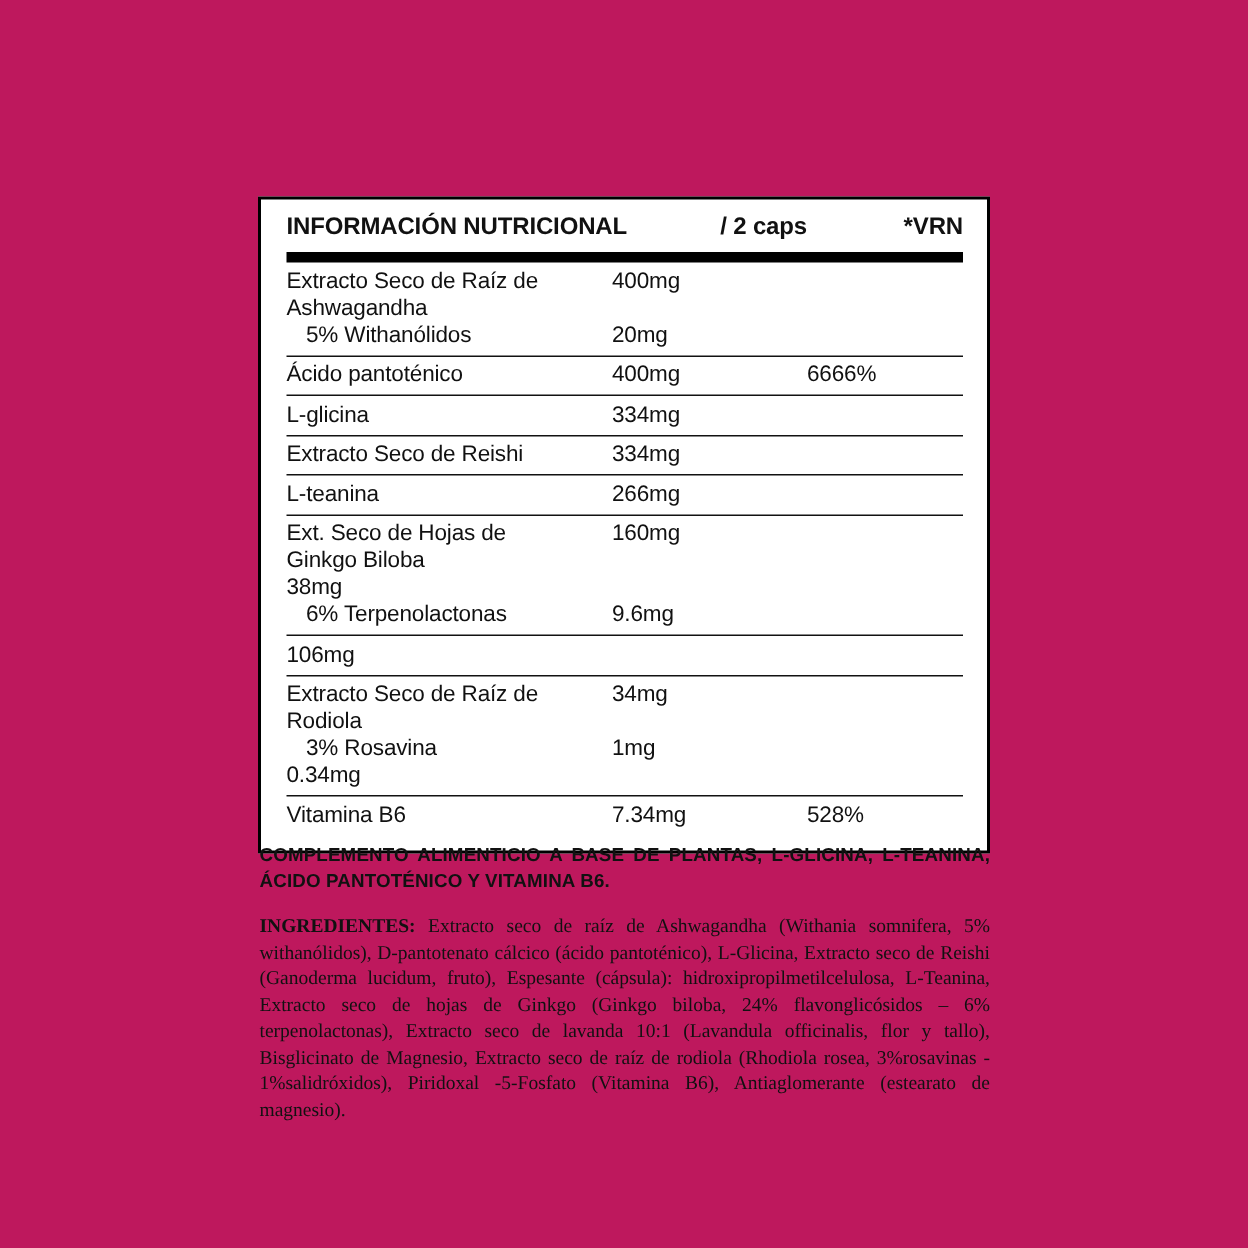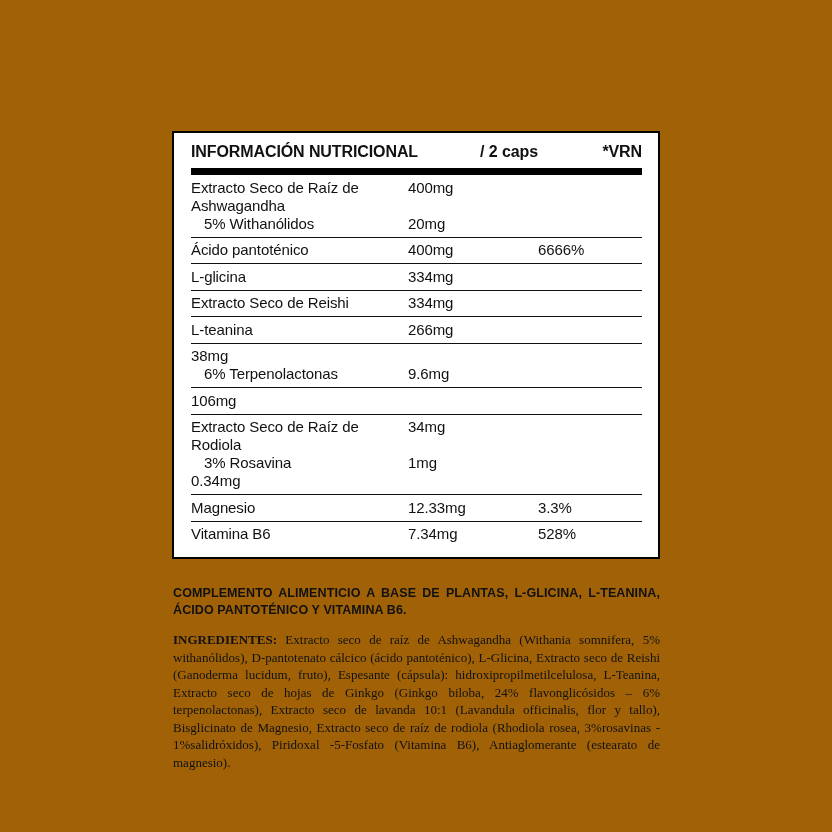--- a/index.html
+++ b/index.html
@@ -11,21 +11,21 @@
     width: 832px;
     height: 832px;
     font-family: "Liberation Sans", sans-serif;
     color: #111111;
     position: relative;
     overflow: hidden;
   }
   .sheet {
     position: absolute;
     inset: 0;
-    background: #a16207;
+    background: #be185d;
   }
 
   
   .nutrition-box {
     position: absolute;
     left: 172px;
     top: 131px;
     width: 488px;
     box-sizing: border-box;
     border: 2px solid #000000;
@@ -66,21 +66,21 @@
   }
   .row-line .c-name { text-align: left; }
   .row-line.sub .c-name { padding-left: 13px; }
   .row-line .c-amount,
   .row-line .c-vrn { text-align: left; }
 
   
   .footer-text {
     position: absolute;
     left: 173px;
-    top: 572px;
+    top: 549px;
     width: 487px;
   }
   .claim {
     font-size: 12.5px;
     font-weight: bold;
     line-height: 17px;
     text-align: justify;
     letter-spacing: 0.1px;
   }
   .ingredients {
@@ -145,20 +145,25 @@
           </div>
         </div>
         <div class="row-group">
           <div class="row-line grid-line">
             <span class="c-name">L-teanina</span>
             <span class="c-amount">266mg</span>
             <span class="c-vrn"></span>
           </div>
         </div>
         <div class="row-group">
+          <div class="row-line grid-line">
+            <span class="c-name">Ext. Seco de Hojas de Ginkgo Biloba</span>
+            <span class="c-amount">160mg</span>
+            <span class="c-vrn"></span>
+          </div>
           <div class="row-line grid-line sub">
             <span class="c-amount">38mg</span>
             <span class="c-vrn"></span>
           </div>
           <div class="row-line grid-line sub">
             <span class="c-name">6% Terpenolactonas</span>
             <span class="c-amount">9.6mg</span>
             <span class="c-vrn"></span>
           </div>
         </div>
@@ -175,27 +180,20 @@
             <span class="c-vrn"></span>
           </div>
           <div class="row-line grid-line sub">
             <span class="c-name">3% Rosavina</span>
             <span class="c-amount">1mg</span>
             <span class="c-vrn"></span>
           </div>
           <div class="row-line grid-line sub">
             <span class="c-amount">0.34mg</span>
             <span class="c-vrn"></span>
-          </div>
-        </div>
-        <div class="row-group">
-          <div class="row-line grid-line">
-            <span class="c-name">Magnesio</span>
-            <span class="c-amount">12.33mg</span>
-            <span class="c-vrn">3.3%</span>
           </div>
         </div>
         <div class="row-group">
           <div class="row-line grid-line">
             <span class="c-name">Vitamina B6</span>
             <span class="c-amount">7.34mg</span>
             <span class="c-vrn">528%</span>
           </div>
         </div>
       </div>

